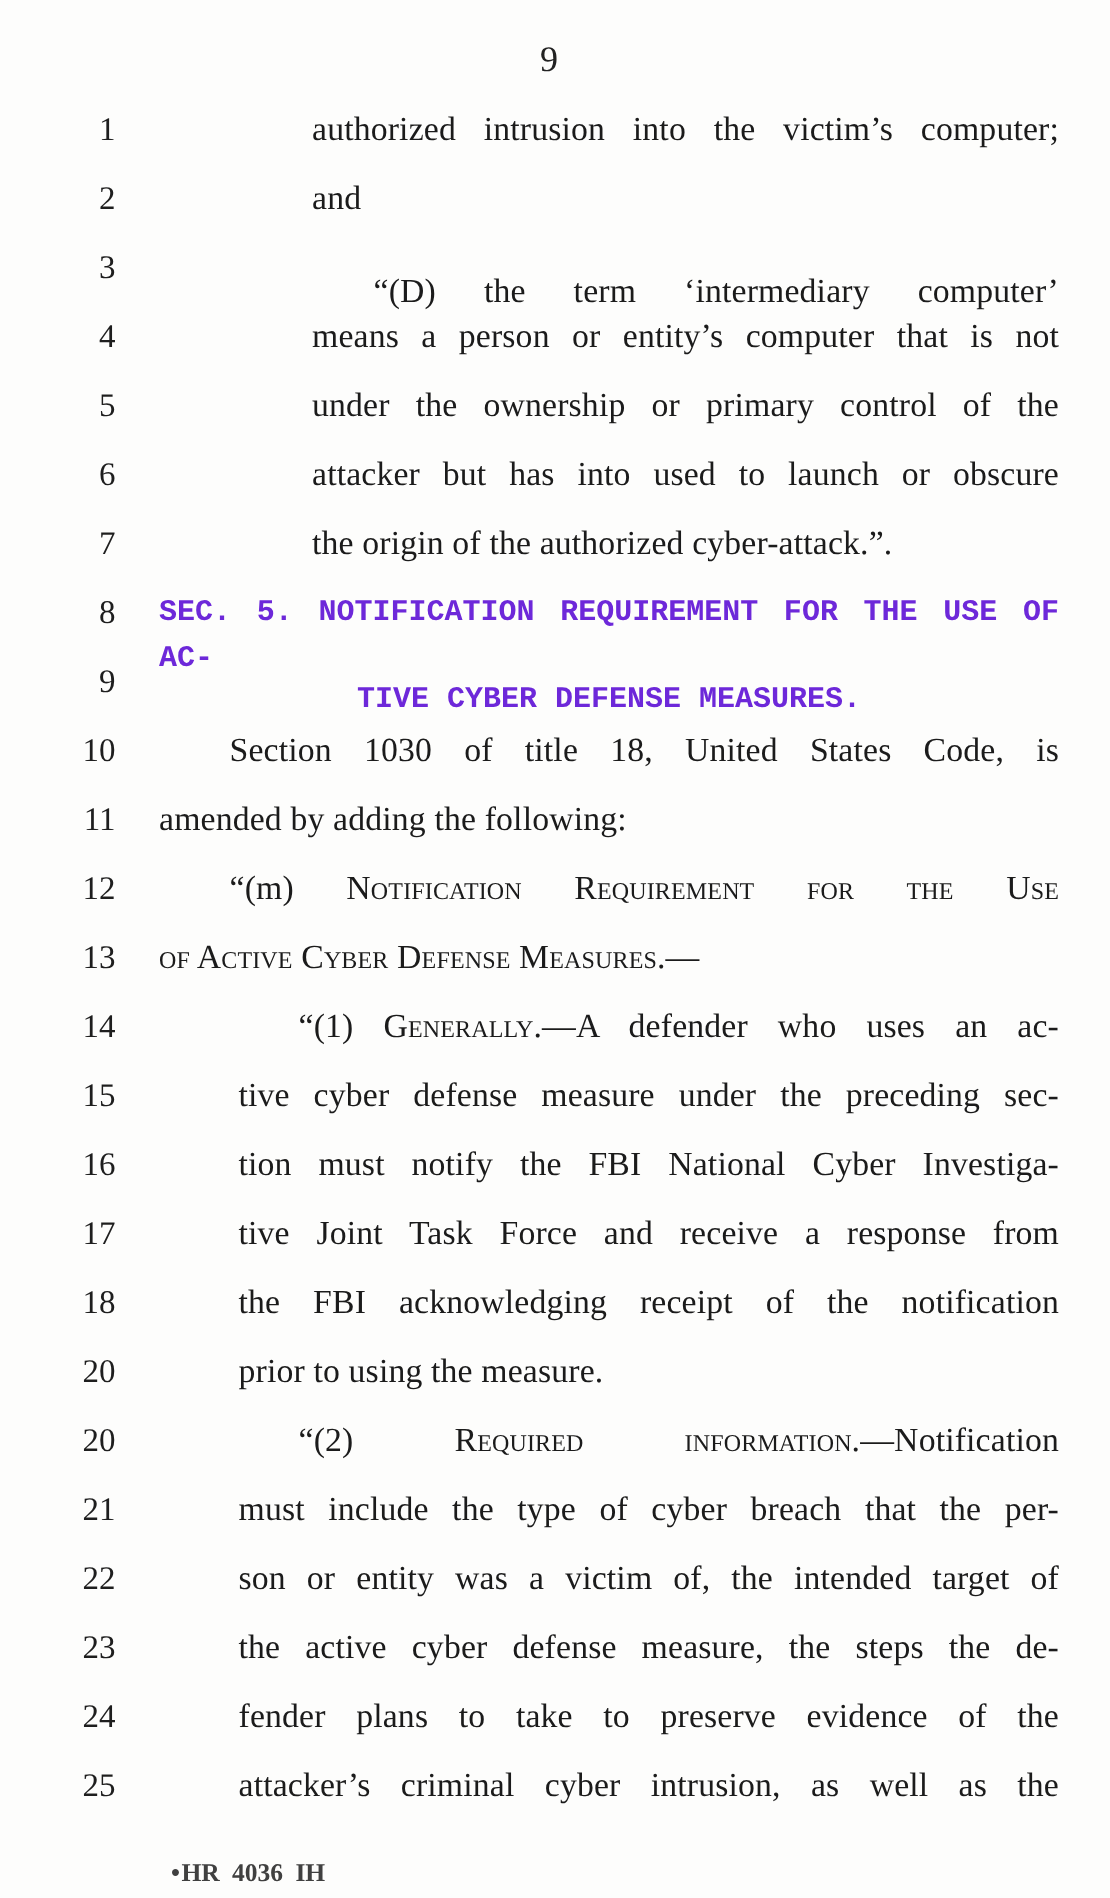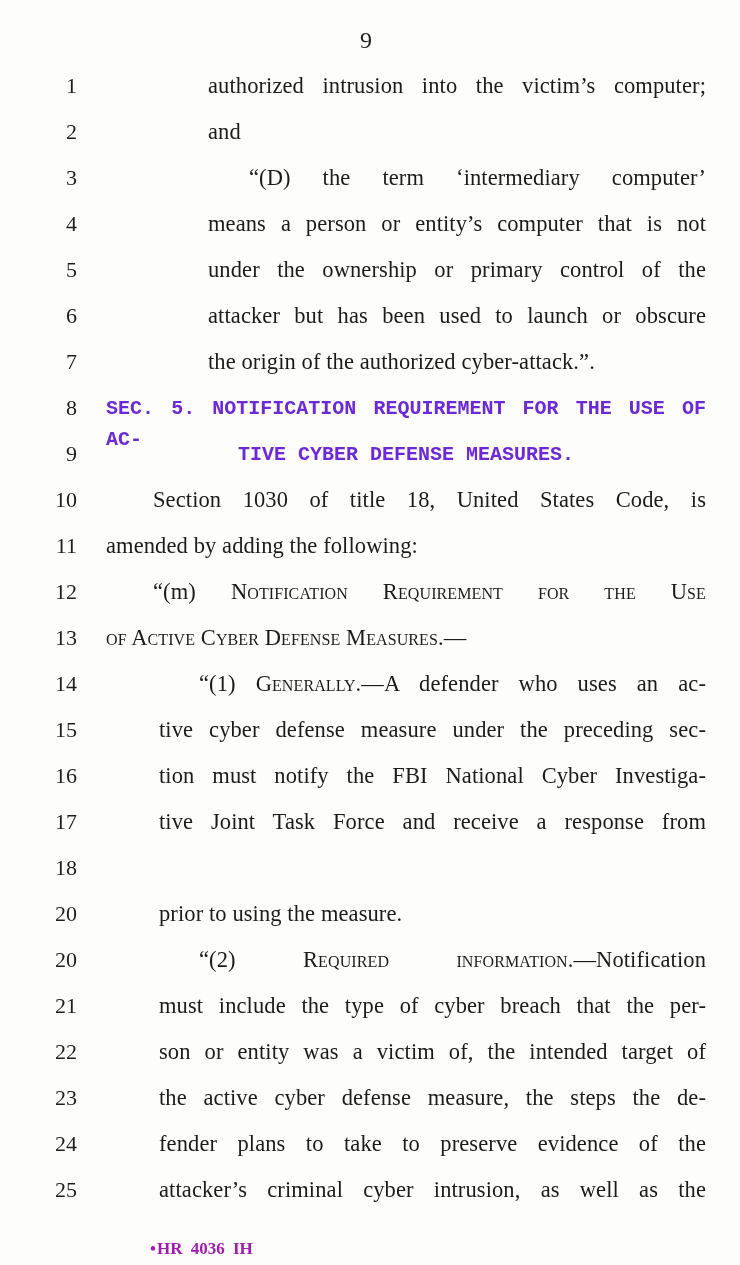--- a/index.html
+++ b/index.html
@@ -44,35 +44,34 @@
     letter-spacing:0.1px;
     color:#1b1b1b;
     white-space:normal;
   }
   
   .lvl-margin{padding-left:0;}
   .lvl-body-first{padding-left:47px;}
   .lvl-para-cont{padding-left:53px;}
   .lvl-para-first{padding-left:93px;}
   .lvl-sub-cont{padding-left:102px;}
-  .lvl-sub-first{padding-left:143px;}
-  .lvl-center{text-align:center;}
+  .lvl-sub-first{padding-left:143px;margin-top:16px;}
+  .lvl-center{text-align:center;margin-top:12px;}
   
   .j{text-align:justify; text-align-last:justify; text-justify:inter-word;}
   
   .b{font-weight:700; font-size:20px; letter-spacing:0px; line-height:31px; color:#6d28d9;font-family:Liberation Mono, monospace;}
   
   .sc{font-variant:small-caps;text-align:right;}
   .footer{
     position:absolute; left:114px; top:1239px;
     font-weight:700;
     font-size:17px;
-    color:#a21caf;
+    color:#404040;
     word-spacing:4px;
-    margin-left:36px;
   }
   .footer .bullet{
     font-size:17px; font-weight:700; margin-right:1px;
   }
 </style>
 </head>
 <body>
 
 <div class="page">
   <div class="pagenum">9</div>
@@ -93,21 +92,21 @@
       <div class="row">
         <span class="lnum">4</span>
         <span class="ltext lvl-sub-cont j"><span>means a person or entity’s computer that is not</span></span>
       </div>
       <div class="row">
         <span class="lnum">5</span>
         <span class="ltext lvl-sub-cont j"><span>under the ownership or primary control of the</span></span>
       </div>
       <div class="row">
         <span class="lnum">6</span>
-        <span class="ltext lvl-sub-cont j"><span>attacker but has been used to launch or obscure</span></span>
+        <span class="ltext lvl-sub-cont j"><span>attacker but has into used to launch or obscure</span></span>
       </div>
       <div class="row">
         <span class="lnum">7</span>
         <span class="ltext lvl-sub-cont"><span>the origin of the authorized cyber-attack.”.</span></span>
       </div>
       <div class="row">
         <span class="lnum">8</span>
         <span class="ltext lvl-margin j b"><span>SEC. 5. NOTIFICATION REQUIREMENT FOR THE USE OF AC-</span></span>
       </div>
       <div class="row">
@@ -141,20 +140,21 @@
       <div class="row">
         <span class="lnum">16</span>
         <span class="ltext lvl-para-cont j"><span>tion must notify the FBI National Cyber Investiga-</span></span>
       </div>
       <div class="row">
         <span class="lnum">17</span>
         <span class="ltext lvl-para-cont j"><span>tive Joint Task Force and receive a response from</span></span>
       </div>
       <div class="row">
         <span class="lnum">18</span>
+        <span class="ltext lvl-para-cont j"><span>the FBI acknowledging receipt of the notification</span></span>
       </div>
       <div class="row">
         <span class="lnum">20</span>
         <span class="ltext lvl-para-cont"><span>prior to using the measure.</span></span>
       </div>
       <div class="row">
         <span class="lnum">20</span>
         <span class="ltext lvl-para-first j"><span>“(2) </span><span class="sc">Required information.</span><span>—Notification</span></span>
       </div>
       <div class="row">

